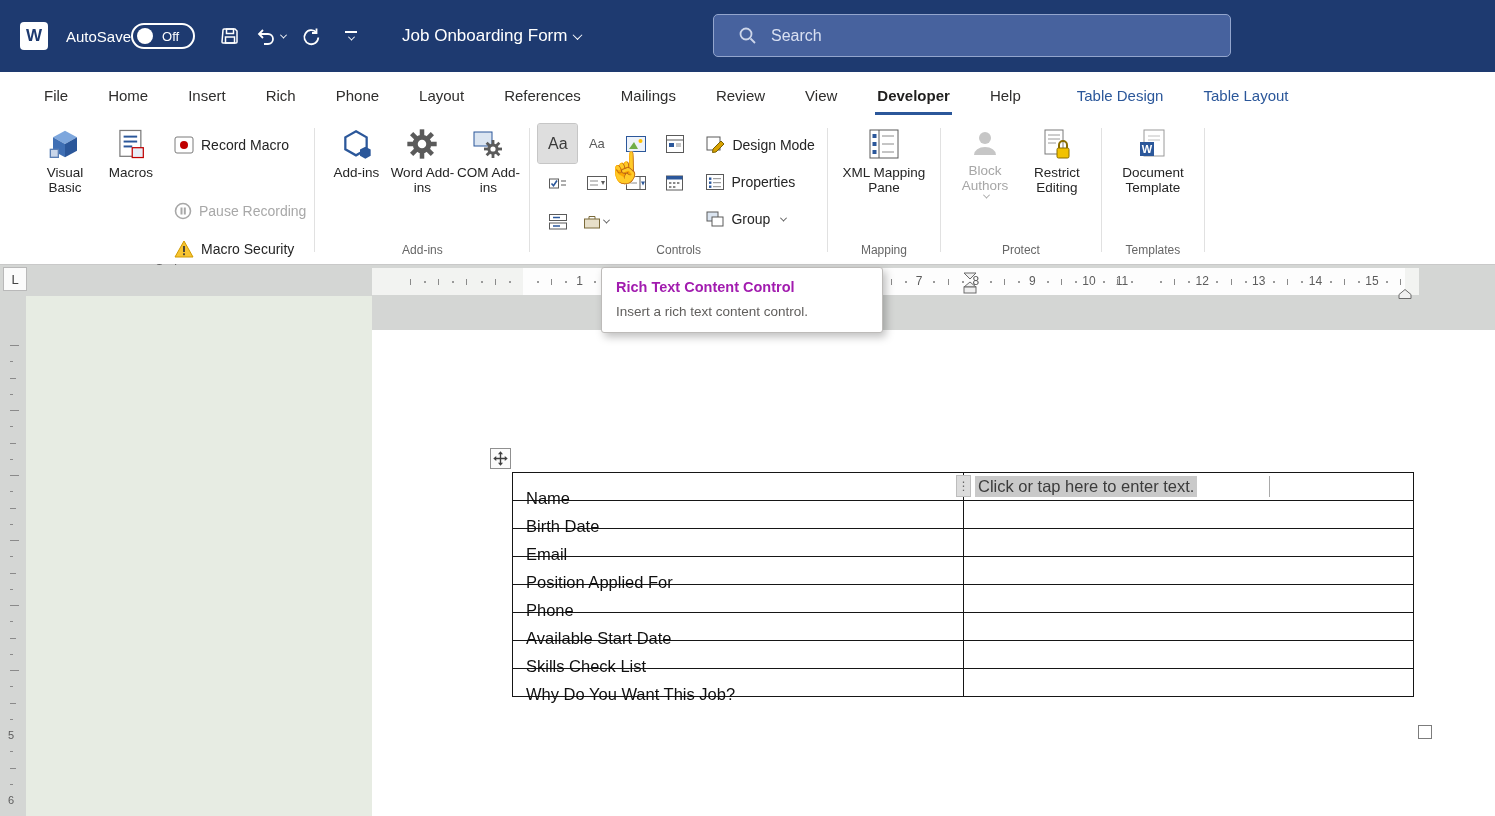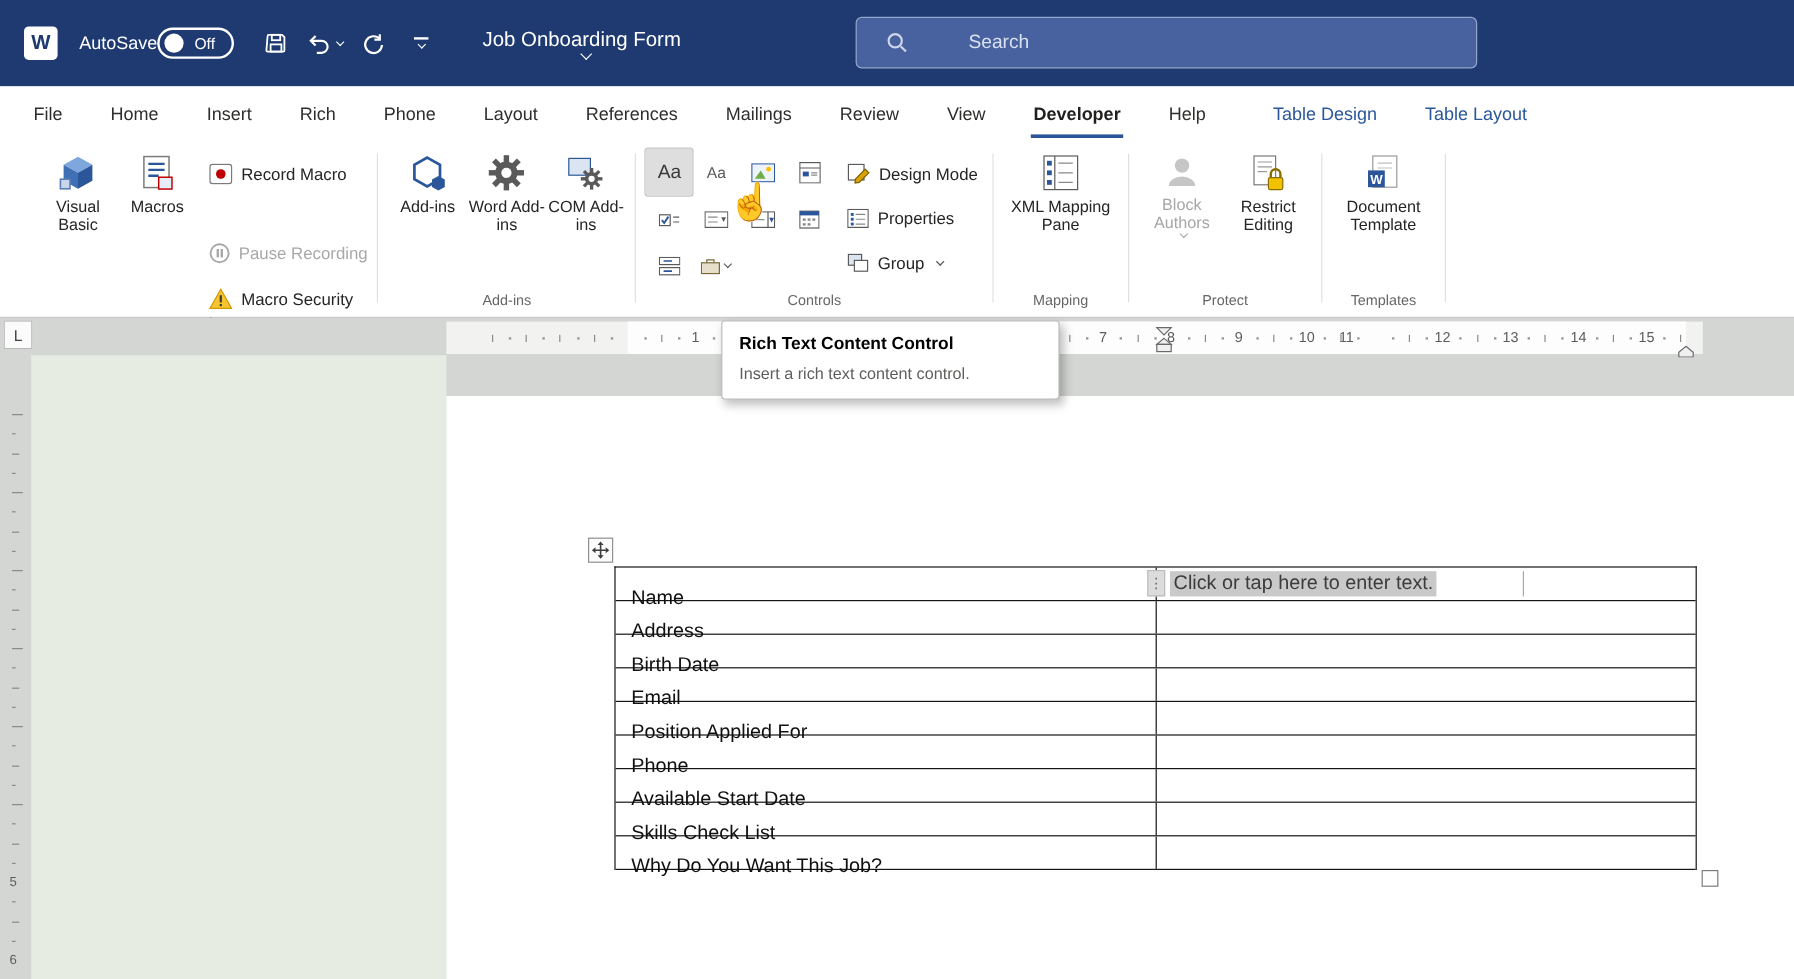--- a/index.html
+++ b/index.html
@@ -19,29 +19,29 @@
   .knob { width:16px; height:16px; border-radius:50%; background:#fff; margin-left:4px; }
   .toggle-text { font-size:13px; margin-left:9px; }
   .tb-btn { display:flex; align-items:center; justify-content:center; min-width:30px;
     height:34px; margin-right:10px; cursor:pointer; color:#fff; }
   .chev { display:inline-block; width:7px; height:7px; border-right:1.6px solid currentColor;
     border-bottom:1.6px solid currentColor; transform:rotate(45deg) translate(-1px,-1px);
     margin-left:7px; }
   .chev.small { width:5px; height:5px; margin-left:4px; }
   .qat-custom { display:flex; flex-direction:column; align-items:center; gap:3px; }
   .qat-custom .bar { width:12px; height:2px; background:#fff; }
-  .doc-title { display:flex; align-items:center; font-size:17px; margin-left:26px; cursor:pointer;flex-direction:column; }
+  .doc-title { display:flex; align-items:center; font-size:17px; margin-left:26px; cursor:pointer; }
   .search { position:absolute; left:713px; top:14px; width:518px; height:43px;
     background:#47629e; border:1px solid #93a5cd; border-radius:5px; display:flex;
-    align-items:center; padding-left:24px; color:#d9e0f2; font-size:16px; cursor:text;gap:36px; }
+    align-items:center; padding-left:24px; color:#d9e0f2; font-size:16px; cursor:text; }
   .search svg { margin-right:14px; }
 
   
   .tabsrow { position:absolute; top:72px; left:0; right:0; height:46px; background:#fff;
-    display:flex; align-items:center; padding-left:26px; gap:36px; font-size:15px; color:#2f2e2d; }
+    display:flex; align-items:center; padding-left:42px; gap:36px; font-size:15px; color:#2f2e2d; }
   .tab { cursor:pointer; padding:11px 2px 8px 2px; border-bottom:3px solid transparent; white-space:nowrap; }
   .tab.active { font-weight:700; border-bottom-color:#2b579a; color:#201f1e; }
   .tab.contextual { color:#2b579a; }
   .tab.gap { margin-left:16px; }
 
   
   .ribbon { position:absolute; top:118px; left:0; right:0; height:147px; background:#fff;
     border-bottom:1px solid #c9c9c9; display:flex; padding:2px 6px 0 26px; }
   .rgroup { display:flex; flex-direction:column; padding:0 6px; }
   .rbody { display:flex; align-items:flex-start; flex:1; }
@@ -63,21 +63,21 @@
   .glyphAa { font-size:16px; color:#3a3a3a; font-weight:400; }
   .glyphAa.plain { font-size:13px; color:#5a5a5a; }
   .ctrl-col { display:flex; flex-direction:column; gap:11px; padding:12px 4px 0 12px; }
   .cursor-hand { position:absolute; left:607px; top:150px; font-size:30px; color:#111;
     z-index:60; text-shadow:0 0 2px #fff; }
 
   
   .tooltip { position:absolute; left:601px; top:267px; width:282px; background:#fff;
     border:1px solid #bdbbb9; border-radius:3px; box-shadow:3px 4px 8px rgba(0,0,0,.25);
     padding:11px 14px 13px 14px; z-index:100; }
-  .tooltip .tt-title { font-size:14.5px; font-weight:700; color:#000000; margin-bottom:9px; }
+  .tooltip .tt-title { font-size:14.5px; font-weight:700; color:#a21caf; margin-bottom:9px; }
   .tooltip .tt-desc { font-size:13.5px; color:#605e5c; }
 
   
   .workspace { position:absolute; top:265px; left:0; right:0; bottom:0; background:#d4d6d4; }
   .green-strip { position:absolute; left:26px; top:31px; width:346px; bottom:0; background:#e7ece3; }
   .ruler-h { position:absolute; top:3px; left:0; right:0; height:27px; }
   .ruler-band { position:absolute; left:372px; right:76px; top:0; bottom:0; background:#f2f3f1; }
   .ruler-inner { position:absolute; left:523px; width:882px; top:0; bottom:0; background:#fdfdfd; }
   .rnum { position:absolute; top:6px; transform:translateX(-50%); font-size:12px; color:#5c5c5c; }
   .rtick { position:absolute; top:11px; width:1px; background:#8a8a8a; }
@@ -589,24 +589,20 @@
       <div class="form-table">
           <div class="trow">
             <div class="tcell c1">Name</div>
             <div class="tcell c2">
               <span class="cc-handle">⋮</span>
               <span class="cc-text">Click or tap here to enter text.</span>
               <span class="cc-end"></span>
             </div>
           </div>
           <div class="trow">
-            <div class="tcell c1">Address</div>
-            <div class="tcell c2"></div>
-          </div>
-          <div class="trow">
             <div class="tcell c1">Birth Date</div>
             <div class="tcell c2"></div>
           </div>
           <div class="trow">
             <div class="tcell c1">Email</div>
             <div class="tcell c2"></div>
           </div>
           <div class="trow">
             <div class="tcell c1">Position Applied For</div>
             <div class="tcell c2"></div>

